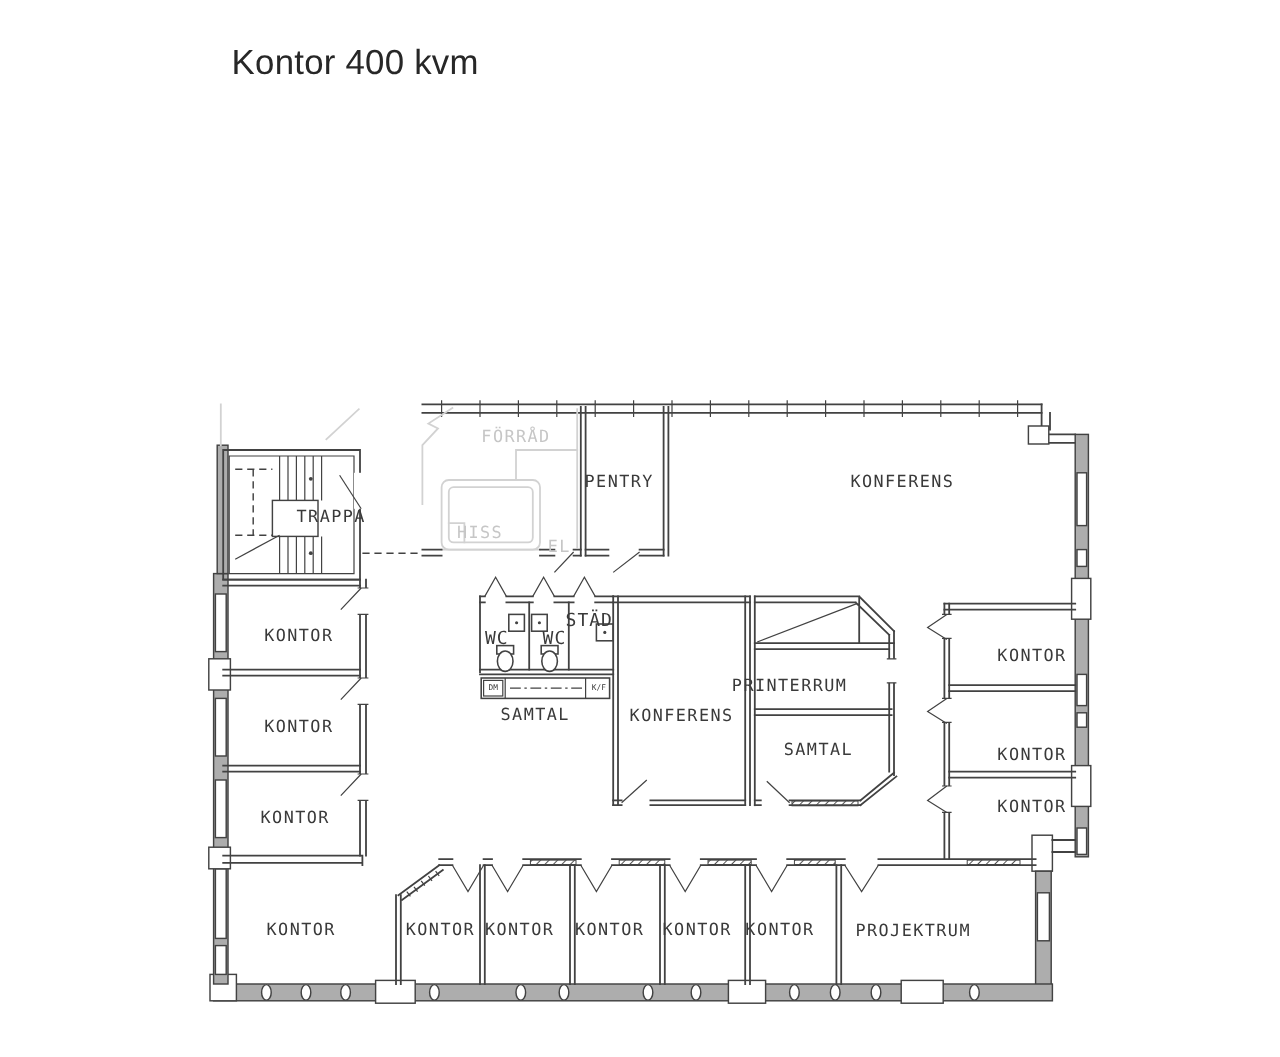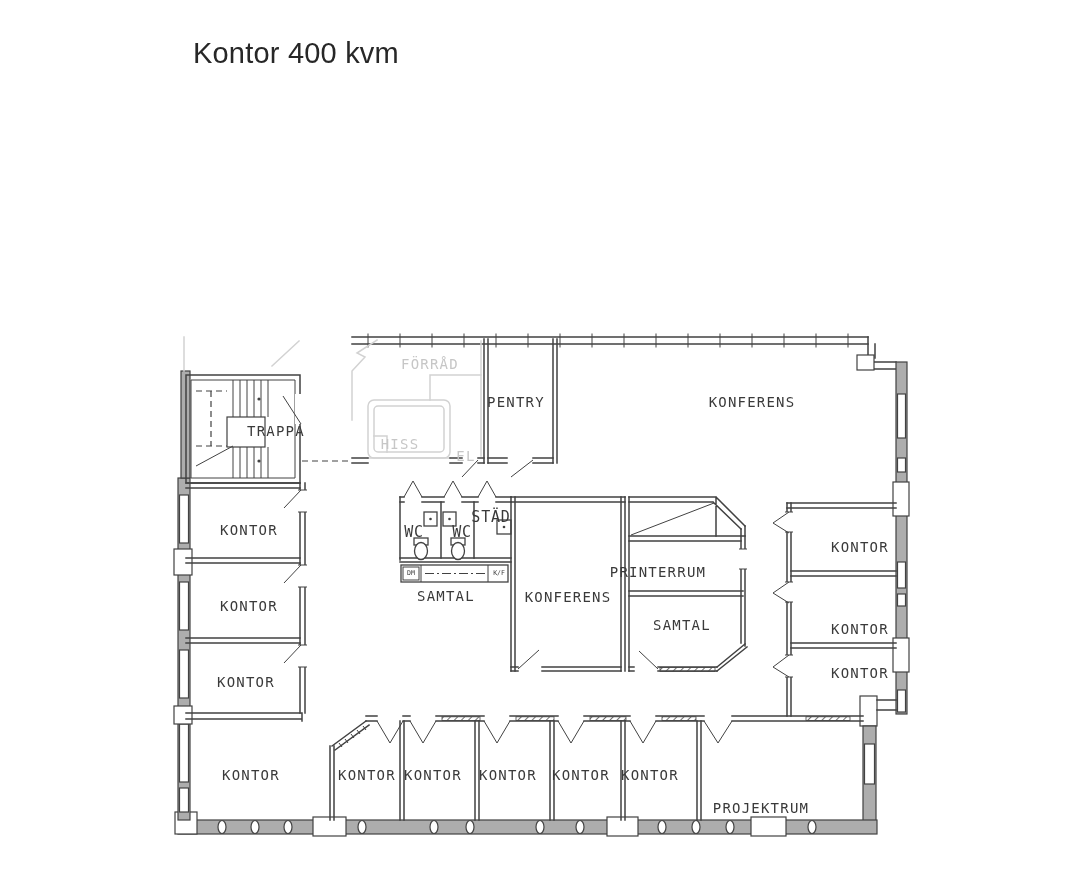--- a/index.html
+++ b/index.html
@@ -234,15 +234,15 @@
   <div class="rl" style="left:682px;top:625px">SAMTAL</div>
   <div class="rl" style="left:860px;top:547px">KONTOR</div>
   <div class="rl" style="left:860px;top:629px">KONTOR</div>
   <div class="rl" style="left:860px;top:673px">KONTOR</div>
   <div class="rl" style="left:251px;top:775px">KONTOR</div>
   <div class="rl" style="left:367px;top:775px">KONTOR</div>
   <div class="rl" style="left:433px;top:775px">KONTOR</div>
   <div class="rl" style="left:508px;top:775px">KONTOR</div>
   <div class="rl" style="left:581px;top:775px">KONTOR</div>
   <div class="rl" style="left:650px;top:775px">KONTOR</div>
-  <div class="rl" style="left:761px;top:808px">PROJEKTRUM</div>
+  <div class="rl" style="left:761px;top:776px">PROJEKTRUM</div>
 
 </div>
 
 </body></html>

